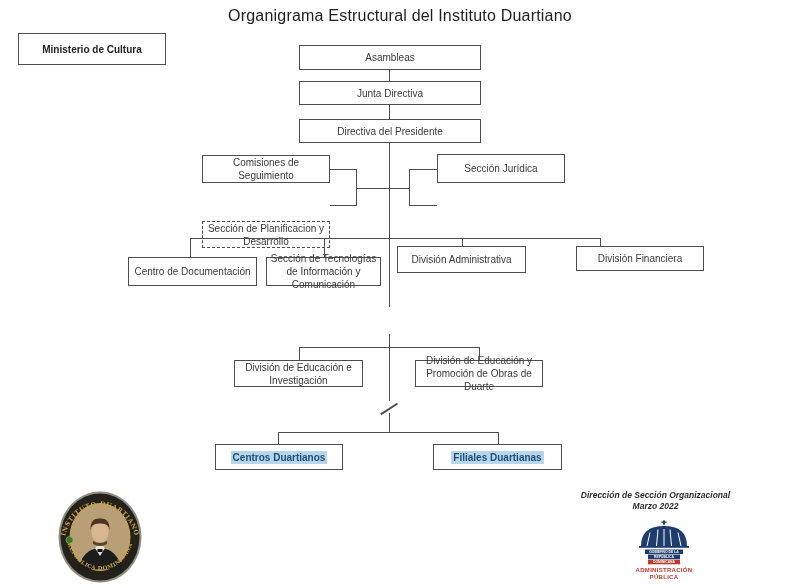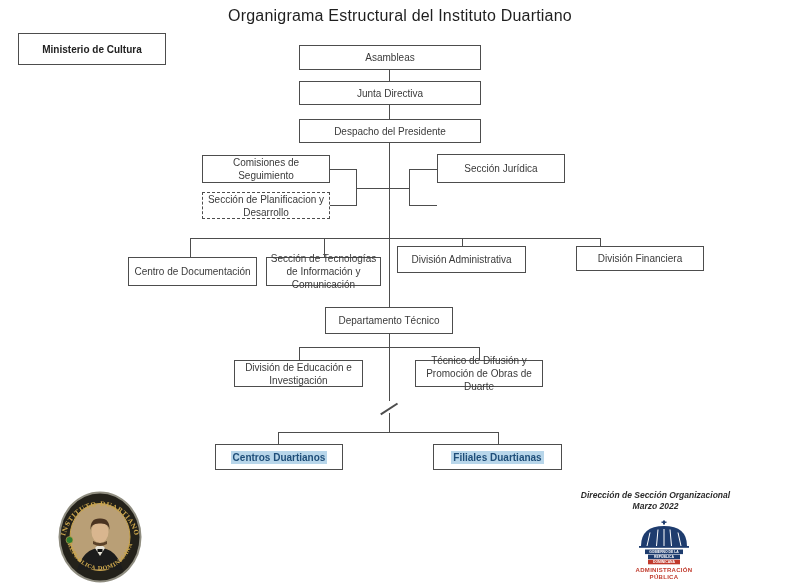--- a/index.html
+++ b/index.html
@@ -9,21 +9,21 @@
   }
   .title{
     position:absolute;left:0;top:7px;width:800px;text-align:center;
     font-size:16px;font-weight:400;color:#1f1f1f;letter-spacing:.2px;
   }
   .node{
     position:absolute;border:1px solid #4d4d4d;background:#fff;
     display:flex;align-items:center;justify-content:center;text-align:center;
     font-size:10px;line-height:1.3;color:#3a3a3a;padding:1px 2px;box-sizing:border-box;
   }
-  .node.dashed{border:1px dashed #4d4d4d;}
+  .node.dashed{border:1px dashed #4d4d4d;margin-top:29px;}
   .node.ministry{font-size:10px;font-weight:700;color:#222;}
   .hl{background:#b8d6ea;color:#1f4e79;font-weight:700;padding:0 2px;}
   .h,.v{position:absolute;background:#4d4d4d;}
   .h{height:1px;}
   .v{width:1px;}
   .slash{
     position:absolute;left:379px;top:408px;width:20px;height:1.5px;background:#4d4d4d;
     transform:rotate(-33deg);
   }
   .credit{
@@ -44,21 +44,21 @@
     <span>Ministerio de Cultura</span>
   </div>
 
   <div class="node" style="left:299px;top:45px;width:182px;height:25px;">
     <span>Asambleas</span>
   </div>
   <div class="node" style="left:299px;top:81px;width:182px;height:24px;">
     <span>Junta Directiva</span>
   </div>
   <div class="node" style="left:299px;top:119px;width:182px;height:24px;">
-    <span>Despacho del Presidente</span>
+    <span>Directiva del Presidente</span>
   </div>
 
   <div class="node" style="left:202px;top:155px;width:128px;height:28px;">
     <span>Comisiones de Seguimiento</span>
   </div>
   <div class="node dashed" style="left:202px;top:192px;width:128px;height:27px;">
     <span>Sección de Planificacion y Desarrollo</span>
   </div>
   <div class="node" style="left:437px;top:154px;width:128px;height:29px;">
     <span>Sección Jurídica</span>
@@ -70,28 +70,25 @@
   <div class="node" style="left:266px;top:257px;width:115px;height:29px;">
     <span>Sección de Tecnologías de Información y Comunicación</span>
   </div>
   <div class="node" style="left:397px;top:246px;width:129px;height:27px;">
     <span>División Administrativa</span>
   </div>
   <div class="node" style="left:536px;top:246px;width:128px;height:25px;margin-left:40px;">
     <span>División Financiera</span>
   </div>
 
-  <div class="node" style="left:325px;top:307px;width:128px;height:27px;">
-    <span>Departamento Técnico</span>
-  </div>
   <div class="node" style="left:234px;top:360px;width:129px;height:27px;">
     <span>División de Educación e Investigación</span>
   </div>
   <div class="node" style="left:415px;top:360px;width:128px;height:27px;">
-    <span>Técnico de Difusión y Promoción de Obras de Duarte</span>
+    <span>División de Educación y Promoción de Obras de Duarte</span>
   </div>
 
   <div class="node" style="left:215px;top:444px;width:128px;height:26px;">
     <span class="hl">Centros Duartianos</span>
   </div>
   <div class="node" style="left:433px;top:444px;width:129px;height:26px;">
     <span class="hl">Filiales Duartianas</span>
   </div>
 
   <div class="v" style="left:389px;top:70px;height:11px;"></div>

